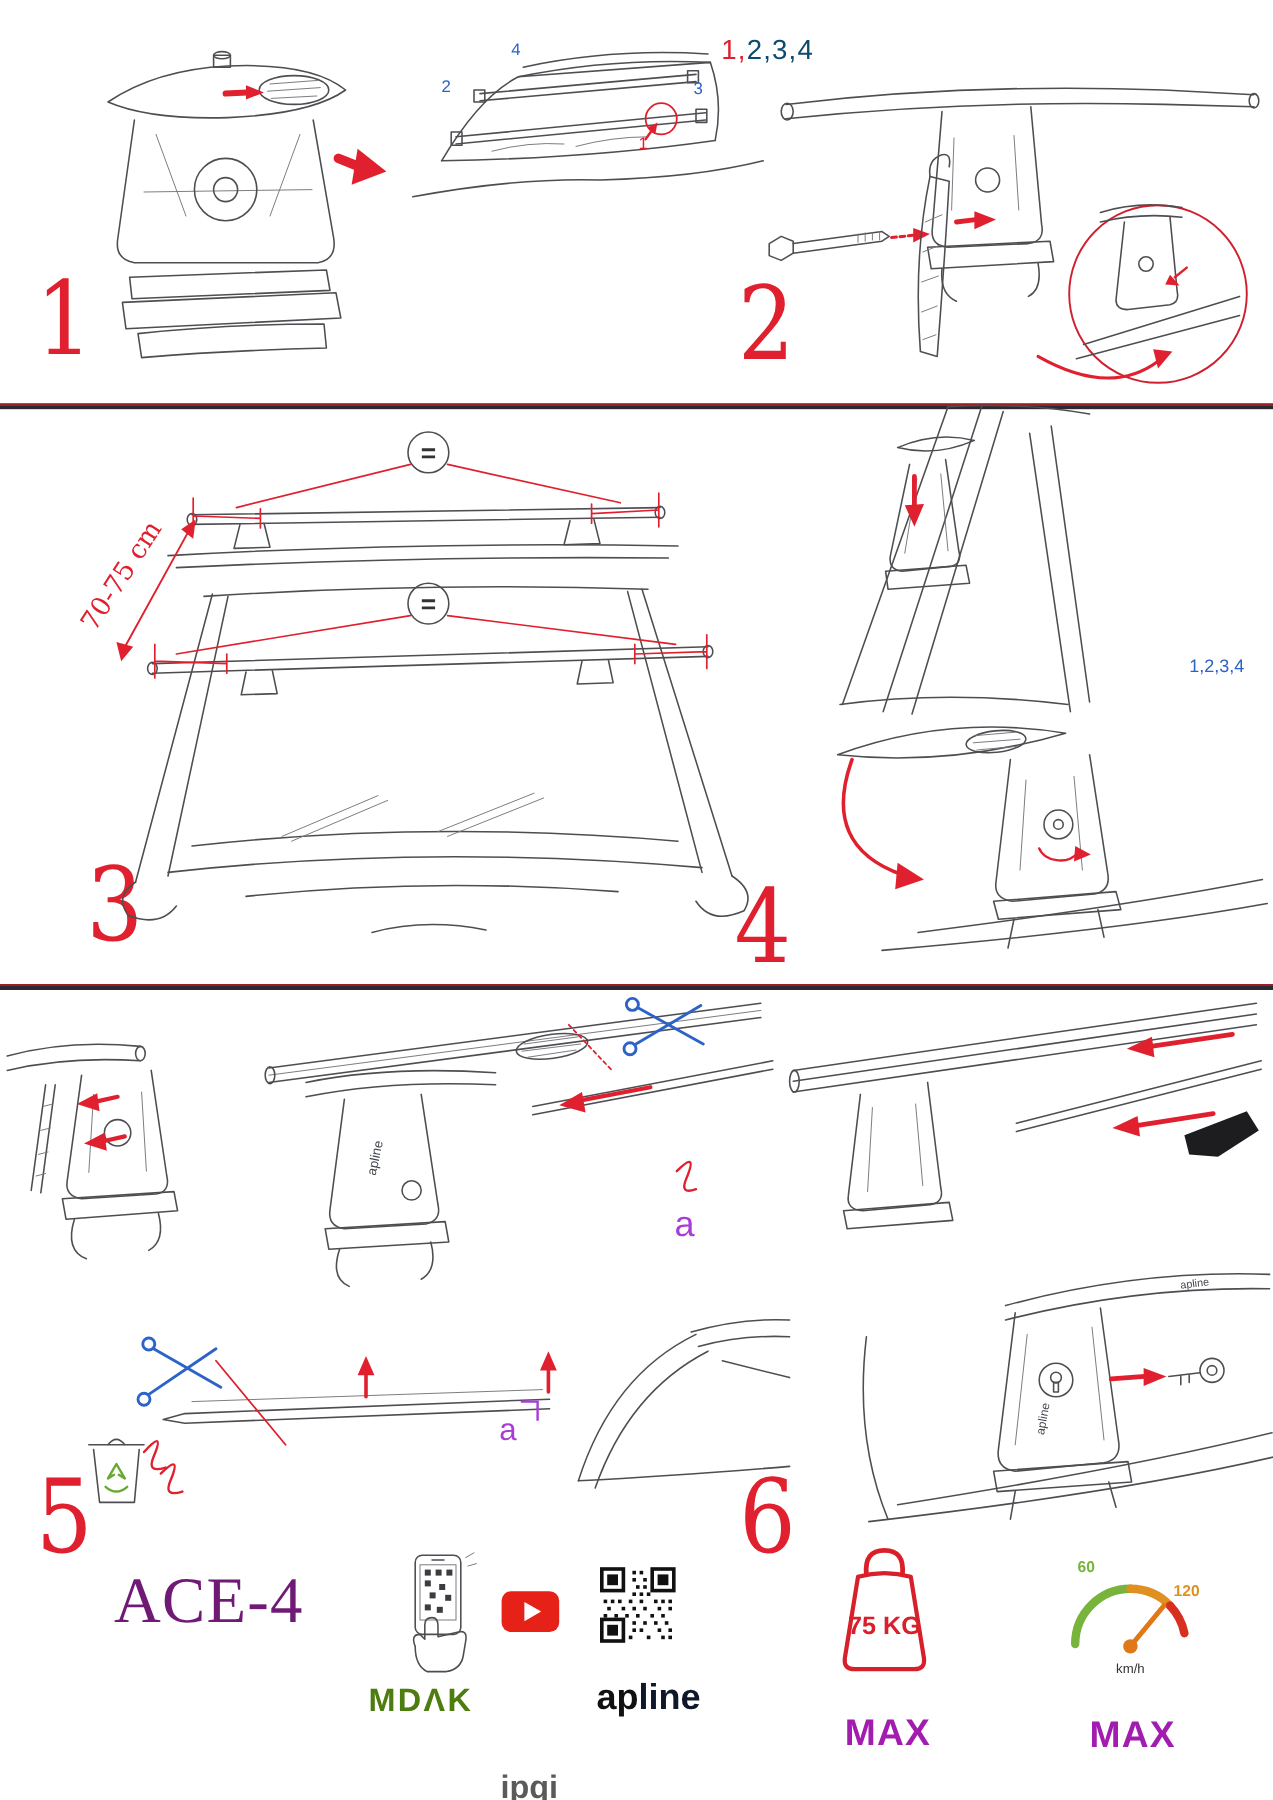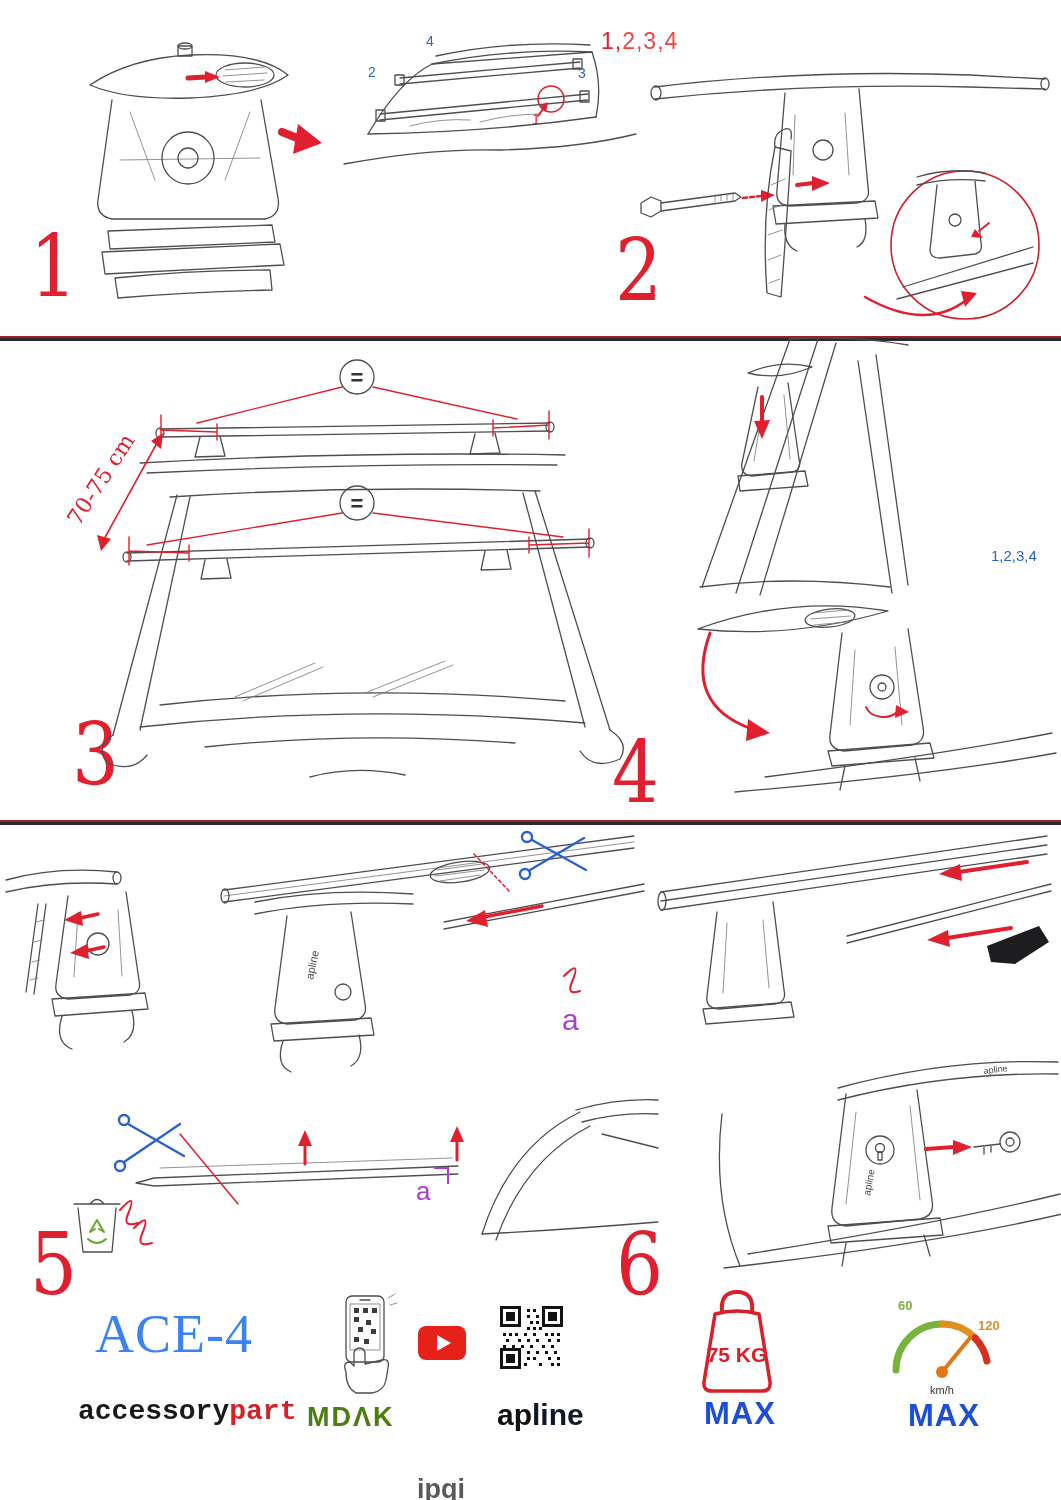--- a/index.html
+++ b/index.html
@@ -12,34 +12,34 @@
   .divider{position:absolute;left:0;width:1061px;height:5px;
            background:linear-gradient(to bottom,#9a2026 0 2px,#2a2a30 2px 5px);}
   .ink{stroke:#4e4e52;fill:none;stroke-width:1.3;stroke-linecap:round;stroke-linejoin:round;}
   .inkt{stroke:#77777c;fill:none;stroke-width:.8;stroke-linecap:round;}
   .redl{stroke:#e0202e;fill:none;stroke-linecap:round;}
   .redf{fill:#e0202e;stroke:none;}
   .bluel{stroke:#2c63c8;fill:none;stroke-width:2.4;stroke-linecap:round;}
   .greenl{stroke:#6aa832;fill:none;stroke-width:2;stroke-linecap:round;stroke-linejoin:round;}
   .svgt{font-family:"Liberation Sans",sans-serif;}
   .seq-top{position:absolute;left:601px;top:28px;font-size:23px;letter-spacing:1px;}
-  .seq-top .r{color:#e0202e;} .seq-top .b{color:#ef4444;}
+  .seq-top .r{color:#e0202e;} .seq-top .b{color:#0c4a6e;}
   .seq-mid{position:absolute;left:991px;top:547px;font-size:15px;color:#2c63c8;}
   .model{position:absolute;left:95px;top:1303px;font-family:"Liberation Serif",serif;
-         font-size:54px;color:#3b82f6;letter-spacing:1px;}
+         font-size:54px;color:#701a75;letter-spacing:1px;}
   .brandrow{font-weight:bold;}
   .acc{position:absolute;left:78px;top:1396px;font-family:"Liberation Mono",monospace;
        font-weight:bold;font-size:28px;color:#1a1a1a;}
   .acc .red{color:#d42027;}
   .mdak{position:absolute;left:307px;top:1402px;font-weight:bold;font-size:27px;
         letter-spacing:2px;color:#4d7c0f;}
   .ipqi{position:absolute;left:417px;top:1474px;font-weight:bold;font-size:27px;color:#5a5a5a;}
   .apline{position:absolute;left:497px;top:1398px;font-weight:bold;font-size:30px;color:#111;}
   .apline .red{color:#0f172a;}
-  .max{position:absolute;font-weight:bold;font-size:31px;color:#1d4ed8;letter-spacing:1px;}
+  .max{position:absolute;font-weight:bold;font-size:31px;color:#a21caf;letter-spacing:1px;margin-top:30px;}
 </style>
 </head>
 <body>
 
 <div class="page">
 
   <div class="step-num" style="left:30px;top:224px;">1</div>
 
   <svg class="abs" style="left:60px;top:40px;" width="270" height="290" viewBox="0 0 270 290">
 
@@ -400,21 +400,20 @@
       <rect x="33" y="51" width="3" height="3"></rect>
         <rect x="48" y="51" width="3" height="3"></rect>
       <rect x="57" y="51" width="3" height="3"></rect>
         <rect x="24" y="57" width="3" height="3"></rect>
       <rect x="39" y="57" width="3" height="3"></rect>
         <rect x="51" y="57" width="3" height="3"></rect>
       <rect x="57" y="57" width="3" height="3"></rect>
     </g>
   </svg>
 
-  <div class="acc brandrow"><span>accessory</span><span class="red">part</span></div>
   <div class="mdak">MDΛK</div>
   <div class="ipqi">ipqi</div>
   <div class="apline"><span>ap</span><span class="red">line</span></div>
 
   <svg class="abs" style="left:670px;top:1286px;" width="135" height="115" viewBox="0 0 135 115">
     <path d="M52,26 Q50,6 67,6 Q84,6 82,26" stroke="#d8202a" stroke-width="4" fill="none"></path>
     <path d="M45,28 L34,96 Q33,105 42,105 L92,105 Q101,105 100,96 L89,28 Q67,22 45,28 Z" stroke="#d8202a" stroke-width="3.5" fill="none" stroke-linejoin="round"></path>
     <text class="svgt" x="67" y="76" font-size="21" font-weight="bold" text-anchor="middle" fill="#d8202a">75 KG</text>
   </svg>
   <div class="max" style="left:704px;top:1396px;">MAX</div>

